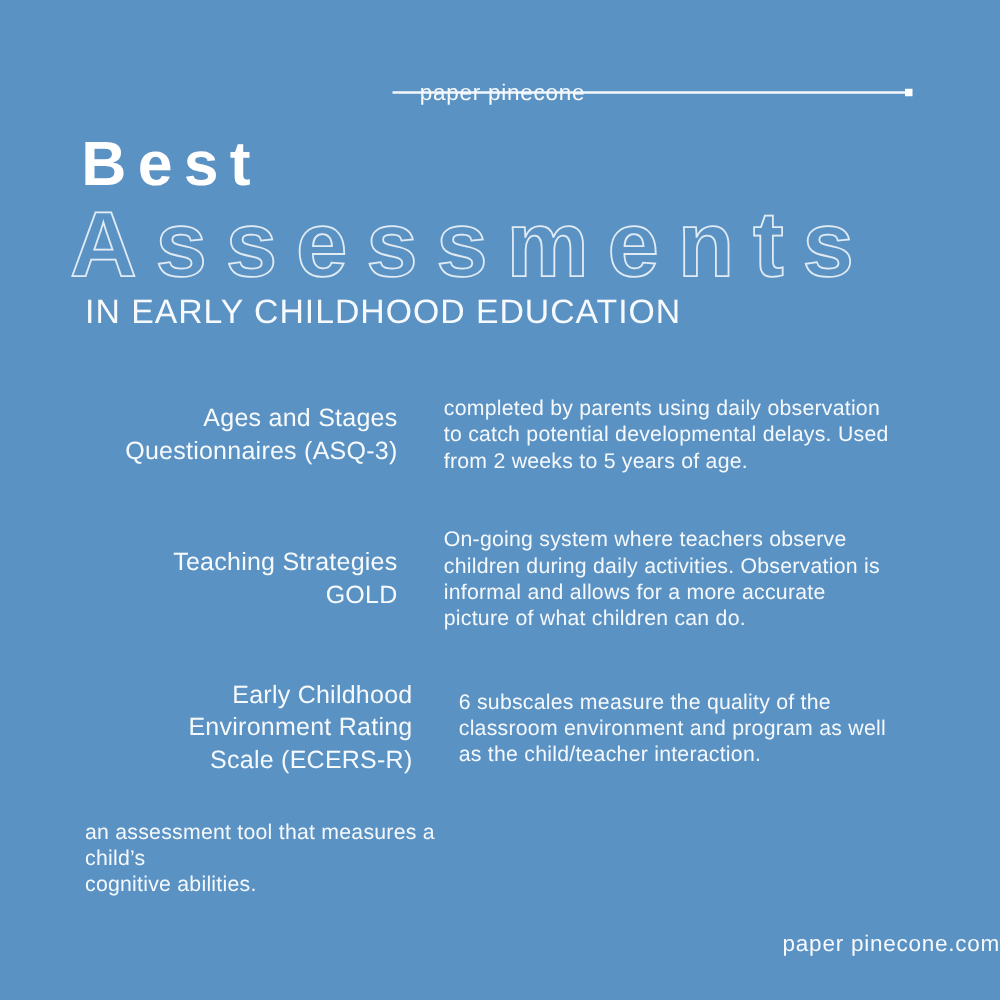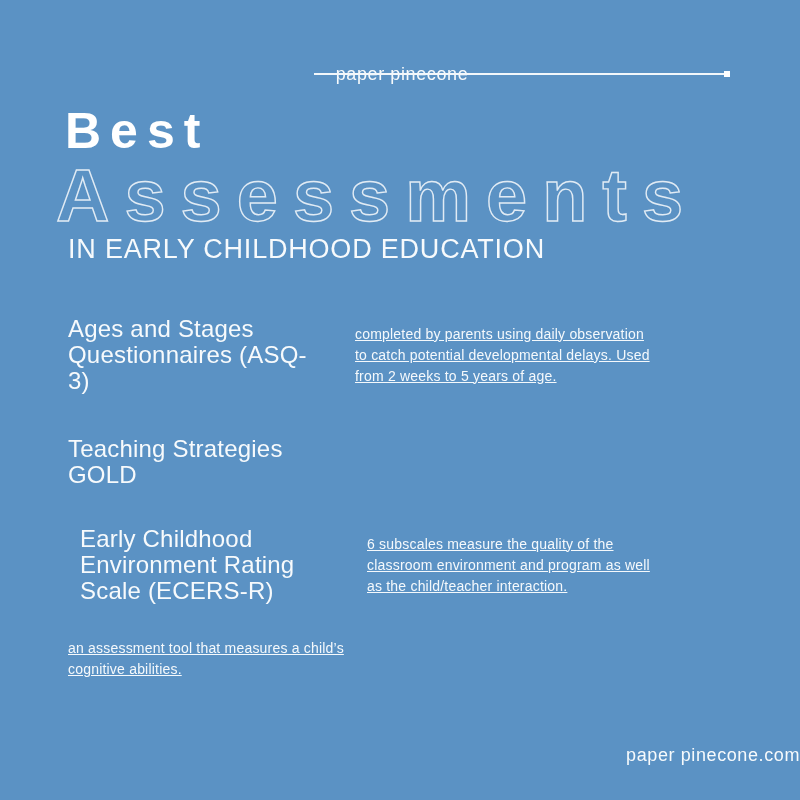--- a/index.html
+++ b/index.html
@@ -92,37 +92,37 @@
   }
   .row {
     display: grid;
     grid-template-columns: 287px 1fr;
     align-items: center;
   }
   .row-1 { margin-bottom: 42px; }
   .row-2 { margin-bottom: 38px; }
   .row-3 { margin-bottom: 34px; margin-left: 12px; }
   .row-name {
-    font-size: 24px;
+    font-size: 20px;
     line-height: 26px;
     font-weight: 400;
     letter-spacing: 0.2px;
     white-space: pre-line;
     max-width: 250px;
     color: #f7fafc;
+    text-align: right;
   }
   .row-desc {
-    font-size: 14px;
+    font-size: 17px;
     line-height: 21px;
     font-weight: 400;
     letter-spacing: 0.2px;
     white-space: pre-line;
     max-width: 405px;
     color: #f5f9fc;
-    text-decoration: underline;
   }
 
   
   .footer {
     position: absolute;
     left: 0;
     right: 0;
     top: 745px;
     text-align: right;
     font-size: 18px;
@@ -152,20 +152,24 @@
       <div class="row-name">Ages and Stages
 Questionnaires (ASQ-3)</div>
       <div class="row-desc">completed by parents using daily observation
 to catch potential developmental delays. Used
 from 2 weeks to 5 years of age.</div>
     </div>
 
     <div class="row row-2">
       <div class="row-name">Teaching Strategies
 GOLD</div>
+      <div class="row-desc">On-going system where teachers observe
+children during daily activities. Observation is
+informal and allows for a more accurate
+picture of what children can do.</div>
     </div>
 
     <div class="row row-3">
       <div class="row-name">Early Childhood
 Environment Rating
 Scale (ECERS-R)</div>
       <div class="row-desc">6 subscales measure the quality of the
 classroom environment and program as well
 as the child/teacher interaction.</div>
     </div>

